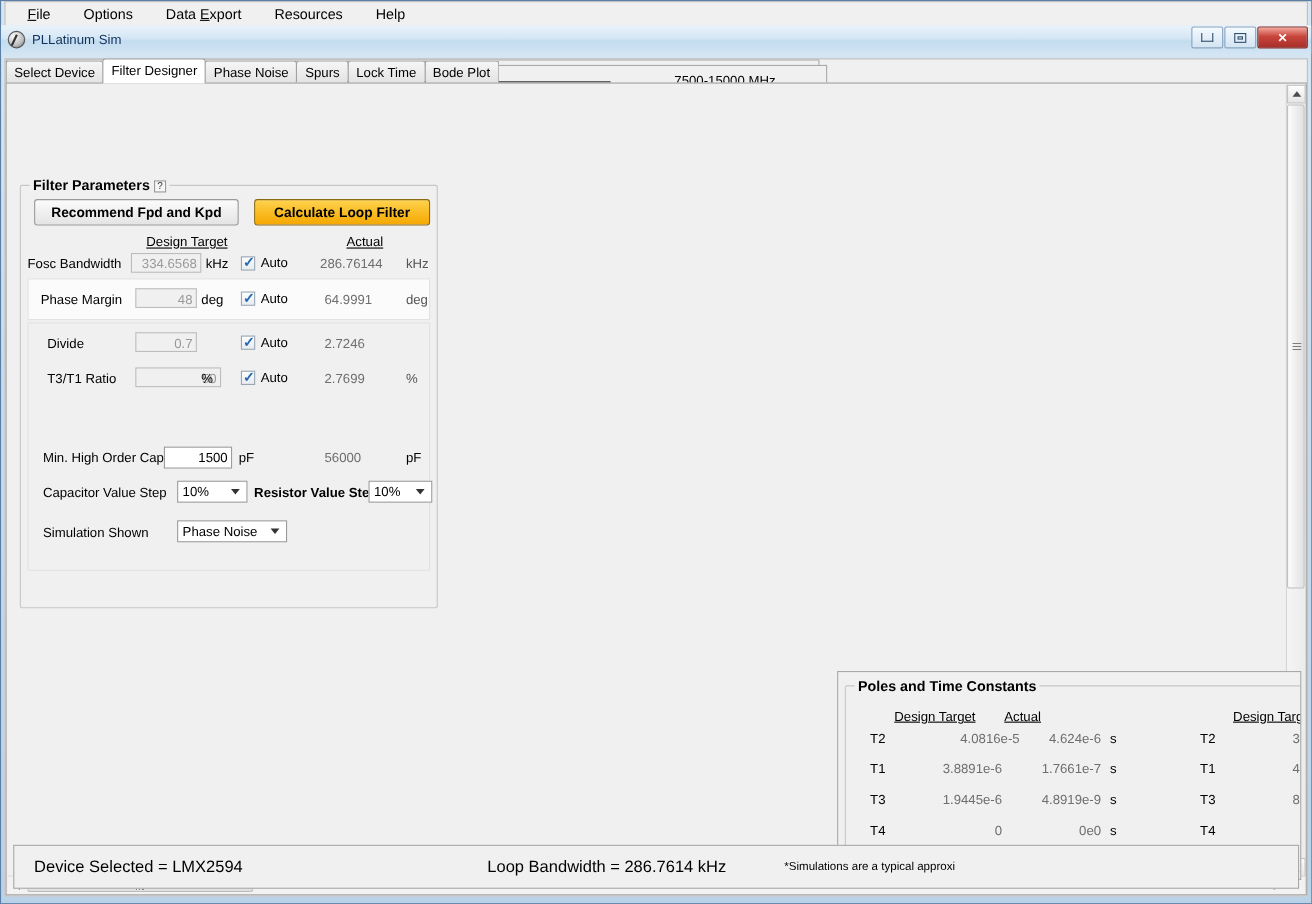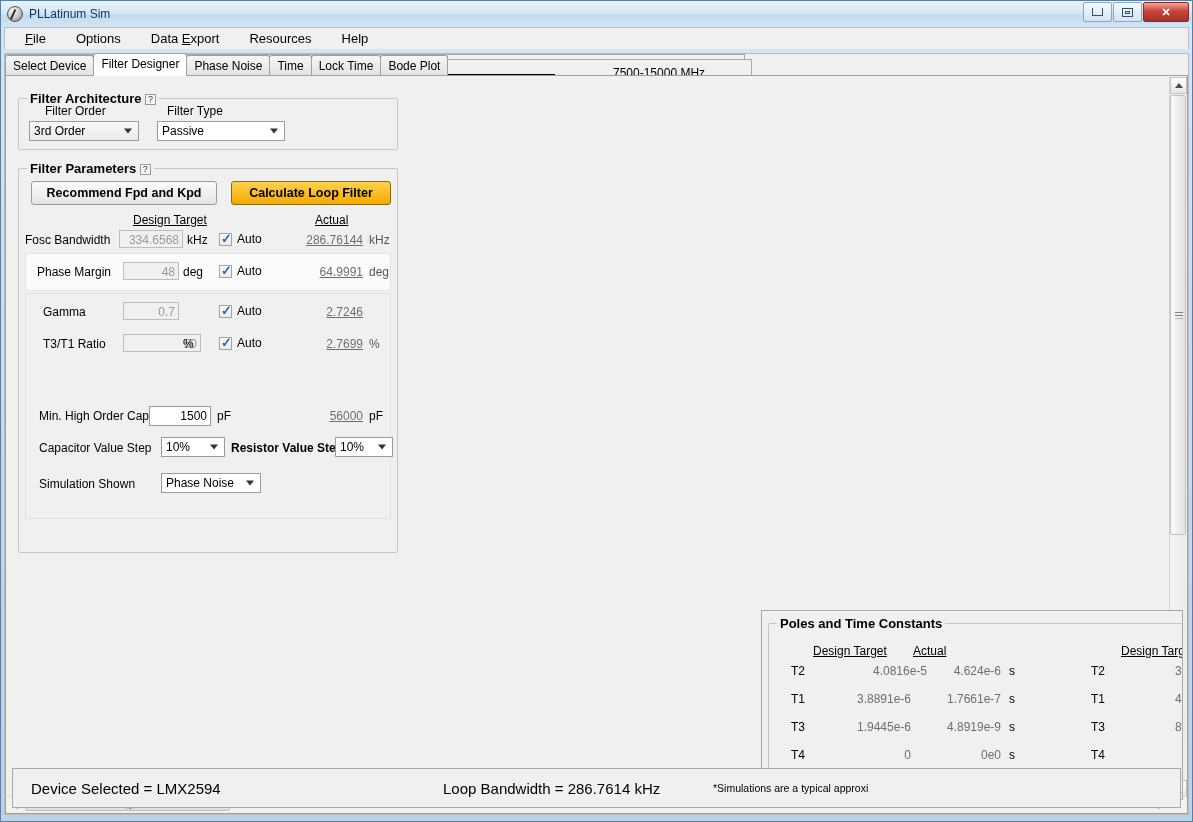--- a/index.html
+++ b/index.html
@@ -219,21 +219,21 @@
   }
   #hthumb {
     position:absolute; left:18px; width:205px; top:1px; bottom:1px;
     background:linear-gradient(180deg,#fcfcfc,#dedede); border:1px solid #bdbdbd; border-radius:2px;
   }
   #hthumb .grip { position:absolute; left:50%; top:50%; transform:translate(-50%,-50%); width:9px; height:8px;
     background:repeating-linear-gradient(90deg,#7d7d7d 0 1px,transparent 1px 3px); }
 
   .dt-head { position:absolute; font-weight:normal; font-size:12px; text-decoration:underline; }
   .rowlabel { position:absolute; font-size:12px; }
-  .actualval { position:absolute; font-size:12px; color:#6e6e6e; text-align:right;text-decoration:underline; }
+  .actualval { position:absolute; font-size:12px; color:#6e6e6e; text-align:left; }
   .unit { position:absolute; font-size:12px; }
   .autochk { position:absolute; display:flex; align-items:center; gap:5px; font-size:12px; }
 
   
   #polespanel { left:756px; top:556px; width:422px; height:190px; overflow:hidden; }
 
   
   #statusbar {
     position:absolute; left:7px; right:7px; bottom:6px; height:40px;
     background:#f0f0f0; border:1px solid #a9a9a9;
@@ -245,40 +245,40 @@
   #ti-logo { position:absolute; right:10px; display:flex; align-items:center; gap:6px; }
   #ti-mark { width:22px; height:24px; }
   #ti-text { font-size:16px; letter-spacing:.2px; color:#2b2b2b; }
   #ti-text .big { font-size:19px; }
 </style>
 </head>
 <body>
 
 <div id="window">
 
+  <div id="menubar">
+    <div class="menu-item"><u>F</u><span>ile</span></div>
+    <div class="menu-item">Options</div>
+    <div class="menu-item">Data <u>E</u>xport</div>
+    <div class="menu-item">Resources</div>
+    <div class="menu-item">Help</div>
+  </div>
+
   <div id="titlebar">
     <div id="app-icon"></div>
     <div id="title-text">PLLatinum Sim</div>
     <div id="win-buttons">
       <div class="win-btn">
           <span class="glyph-min"></span>
         </div>
       <div class="win-btn">
           <span class="glyph-max"></span>
         </div>
       <div class="win-btn close">✕</div>
     </div>
-  </div>
-
-  <div id="menubar">
-    <div class="menu-item"><u>F</u><span>ile</span></div>
-    <div class="menu-item">Options</div>
-    <div class="menu-item">Data <u>E</u>xport</div>
-    <div class="menu-item">Resources</div>
-    <div class="menu-item">Help</div>
   </div>
 
   <div id="client">
 
     <div class="panel" id="schematic">
 
       <div class="circ-osc" style="left:18px; top:32px;">
         <svg width="58" height="58" viewBox="0 0 58 58">
           <path d="M12 30 C18 12, 24 12, 29 29 C34 46, 40 46, 46 28" stroke="#000" stroke-width="3" fill="none"></path>
         </svg>
@@ -585,43 +585,27 @@
             <span>Output/Divide</span>
           </div>
         </div>
     </div>
 
     <div id="rightpanel">
       <div id="tabstrip">
         <div class="tab">Select Device</div>
         <div class="tab active">Filter Designer</div>
         <div class="tab">Phase Noise</div>
-        <div class="tab">Time</div>
+        <div class="tab">Spurs</div>
         <div class="tab">Lock Time</div>
         <div class="tab">Bode Plot</div>
       </div>
 
       <div id="tabbody">
 
-        <div class="grp" style="left:12px; top:22px; width:380px; height:52px;">
-          <div class="grp-title" style="font-size:13px;">
-            <span>Filter Architecture</span>
-            <span class="helpicon">?</span>
-          </div>
-          <div class="lbl" style="left:26px; top:5px;">Filter Order</div>
-          <div class="combo gray" style="left:10px; top:22px; width:110px;">
-            <span>3rd Order</span>
-            <span class="arrow"></span>
-          </div>
-          <div class="lbl" style="left:148px; top:5px;">Filter Type</div>
-          <div class="combo" style="left:138px; top:22px; width:128px;">
-            <span>Passive</span>
-            <span class="arrow"></span>
-          </div>
-        </div>
 
         <div class="grp" style="left:12px; top:92px; width:380px; height:385px;">
           <div class="grp-title" style="font-size:13px;">
             <span>Filter Parameters</span>
             <span class="helpicon">?</span>
           </div>
 
           <div class="btn" style="left:12px; top:12px; width:186px; height:24px;">Recommend Fpd and Kpd</div>
           <div class="btn accent" style="left:212px; top:12px; width:160px; height:24px;">Calculate Loop Filter</div>
 
@@ -643,21 +627,21 @@
           <div class="tfield dis" style="left:104px; top:93px; width:56px;">48</div>
           <div class="unit" style="left:164px; top:96px;">deg</div>
           <div class="autochk" style="left:200px; top:95px;">
             <span class="chk on"></span>
             <span>Auto</span>
           </div>
           <div class="actualval" style="left:276px; top:96px; width:68px;">64.9991</div>
           <div class="unit" style="left:350px; top:96px; color:#555;">deg</div>
 
           <div style="position:absolute; left:6px; top:124px; width:366px; height:226px; border:1px solid #e2e2e2;"></div>
-          <div class="rowlabel" style="left:24px; top:136px;">Gamma</div>
+          <div class="rowlabel" style="left:24px; top:136px;">Divide</div>
           <div class="tfield dis" style="left:104px; top:133px; width:56px;">0.7</div>
           <div class="autochk" style="left:200px; top:135px;">
             <span class="chk on"></span>
             <span>Auto</span>
           </div>
           <div class="actualval" style="left:276px; top:136px; width:68px;">2.7246</div>
 
           <div class="rowlabel" style="left:24px; top:168px;">T3/T1 Ratio</div>
           <div class="tfield dis" style="left:104px; top:165px; width:78px;">50</div>
           <div class="unit" style="left:164px; top:168px;">%</div>

